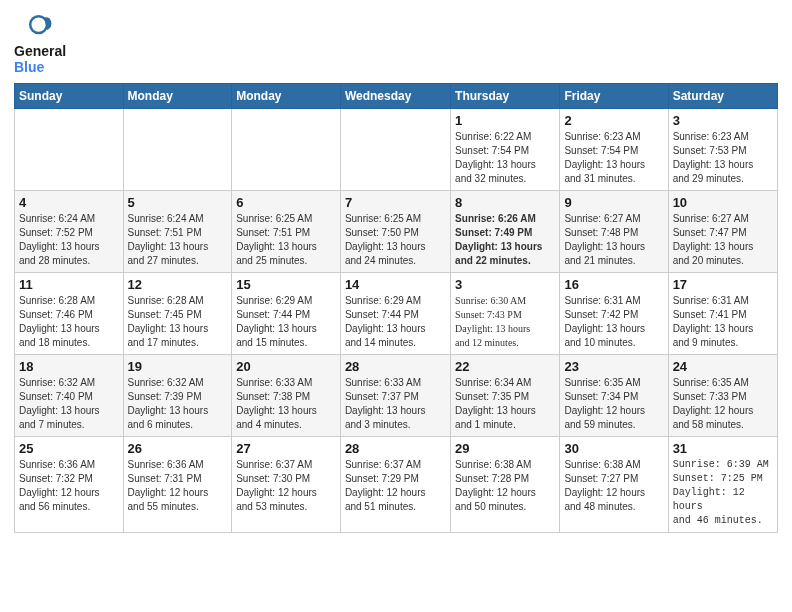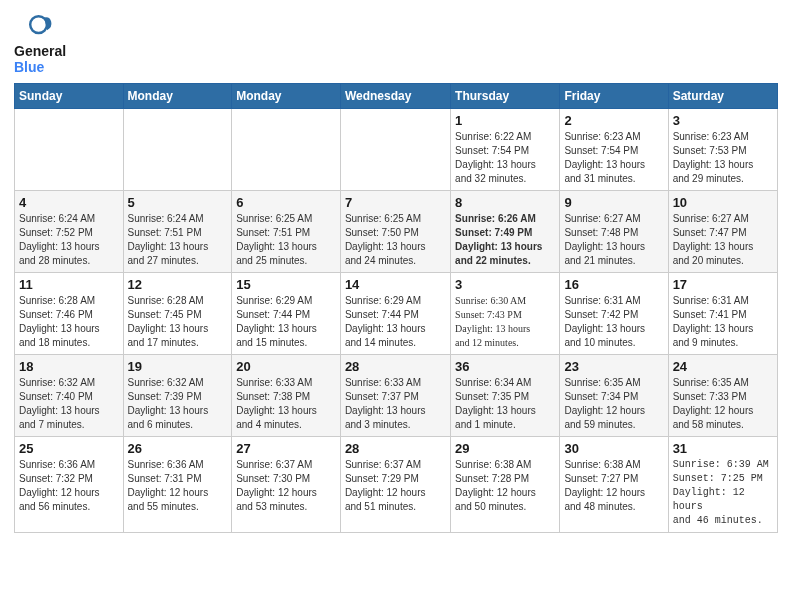--- a/index.html
+++ b/index.html
@@ -268,21 +268,21 @@
 and 4 minutes.</div>
           </td>
           <td>
             <span class="day-number">28</span>
             <div class="day-info" style="white-space: pre-line;">Sunrise: 6:33 AM
 Sunset: 7:37 PM
 Daylight: 13 hours
 and 3 minutes.</div>
           </td>
           <td>
-            <span class="day-number">36</span>
+            <span class="day-number">22</span>
             <div class="day-info" style="white-space: pre-line;">Sunrise: 6:34 AM
 Sunset: 7:35 PM
 Daylight: 13 hours
 and 1 minute.</div>
           </td>
           <td>
             <span class="day-number">23</span>
             <div class="day-info" style="white-space: pre-line;">Sunrise: 6:35 AM
 Sunset: 7:34 PM
 Daylight: 12 hours

